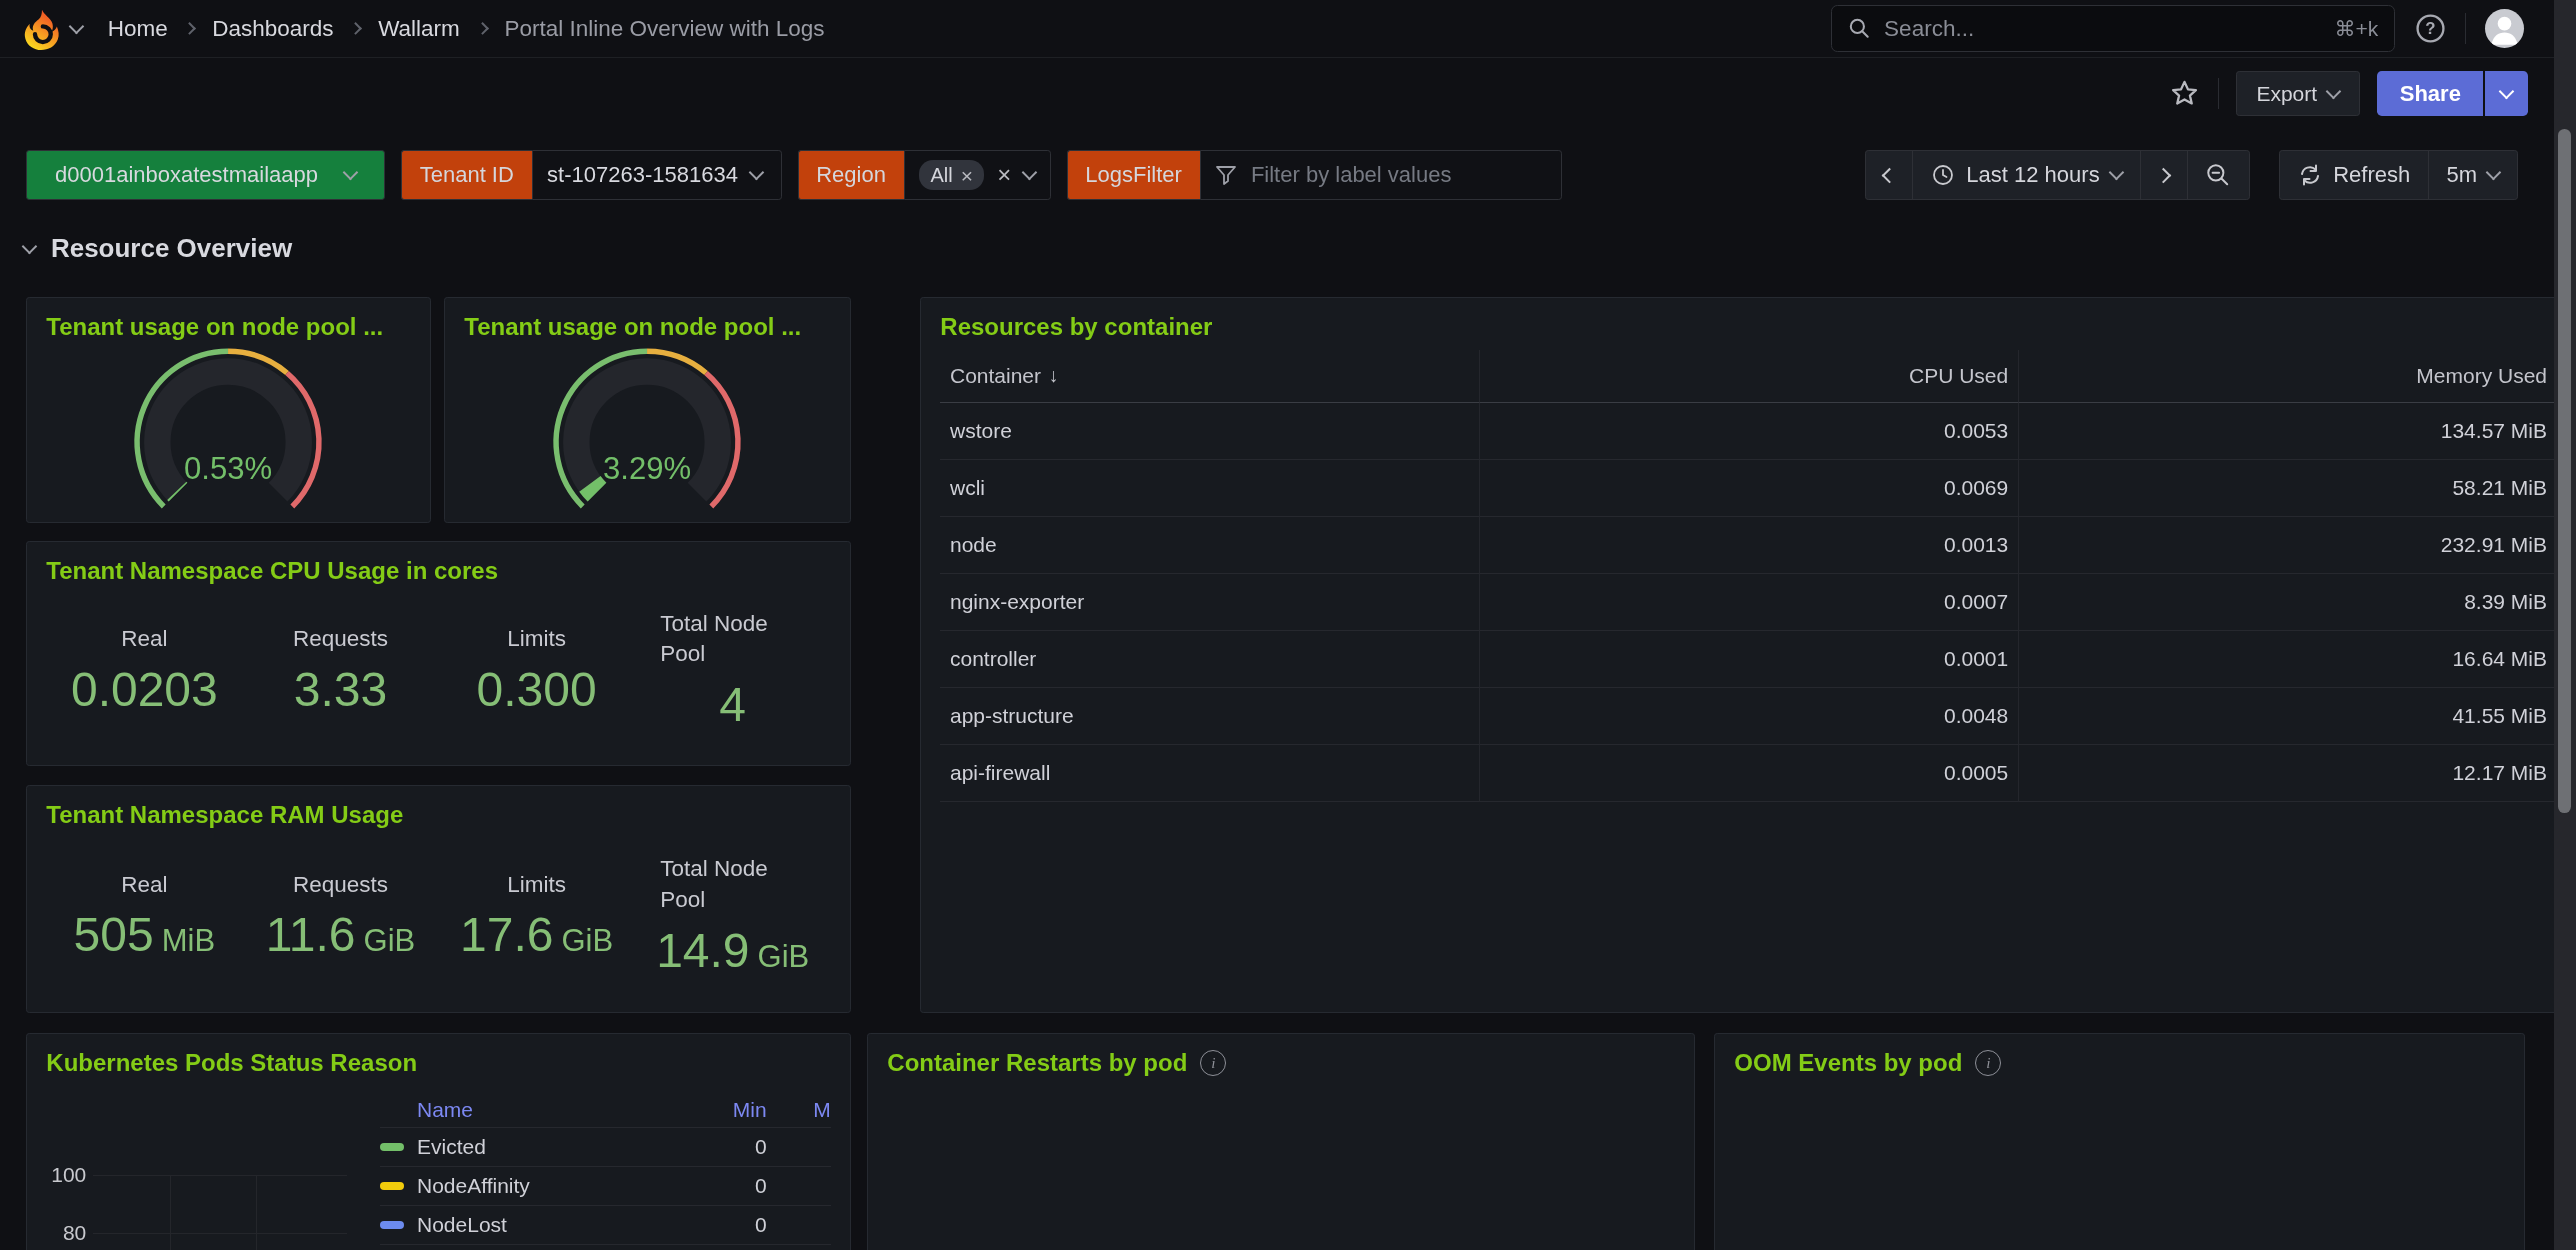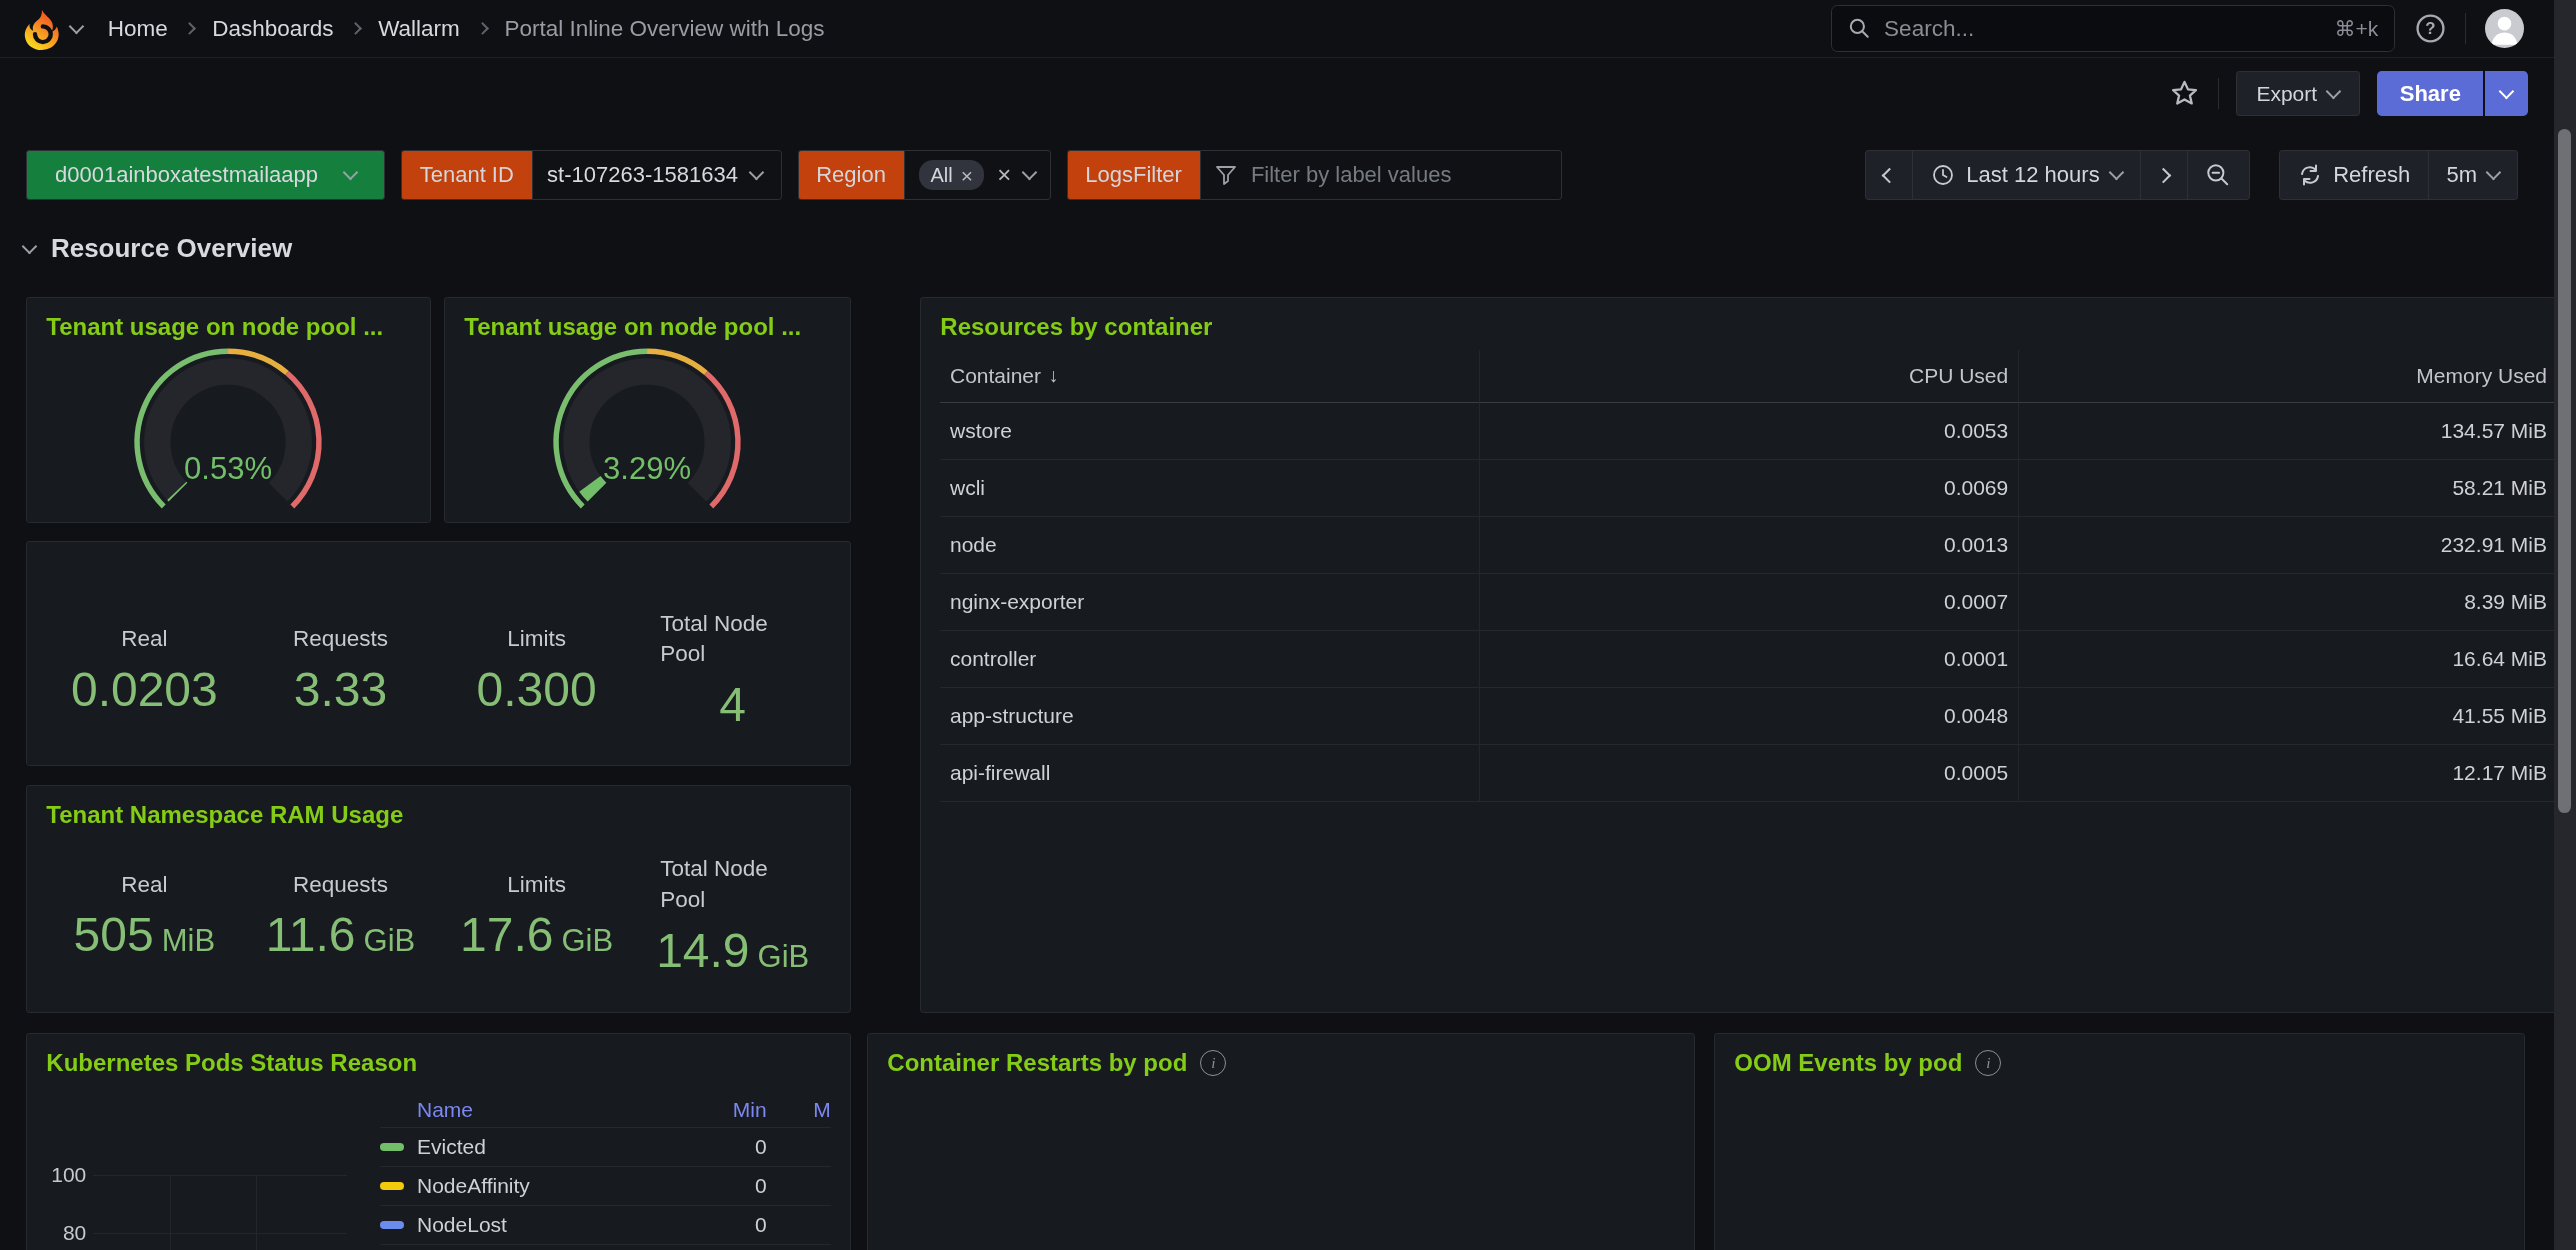--- a/index.html
+++ b/index.html
@@ -364,20 +364,23 @@
         <div class="td num colb">0.0048</div>
         <div class="td num colb">41.55 MiB</div>
 
         <div class="td">api-firewall</div>
         <div class="td num colb">0.0005</div>
         <div class="td num colb">12.17 MiB</div>
       </div>
     </div>
 
     <div class="panel" id="p-cpu">
+      <div class="panel-title-row">
+        <span class="panel-title">Tenant Namespace CPU Usage in cores</span>
+      </div>
       <div class="stats">
         <div class="stat">
           <span class="stat-label">Real</span>
           <span class="stat-value">0.0203</span>
         </div>
         <div class="stat">
           <span class="stat-label">Requests</span>
           <span class="stat-value">3.33</span>
         </div>
         <div class="stat">

